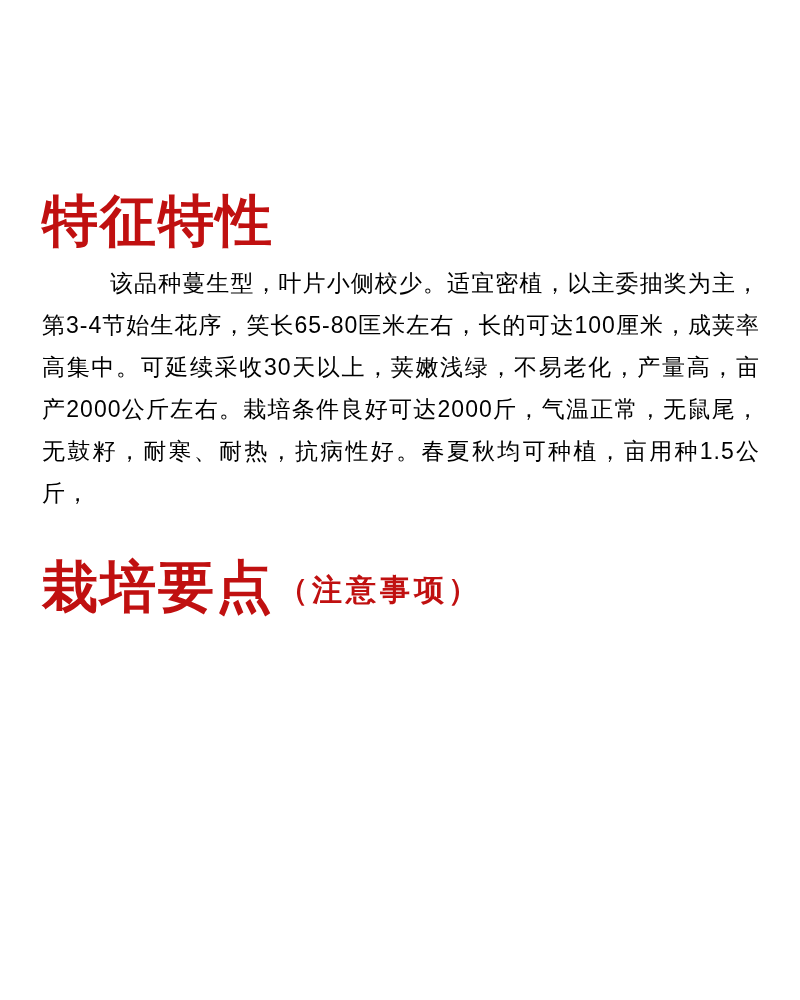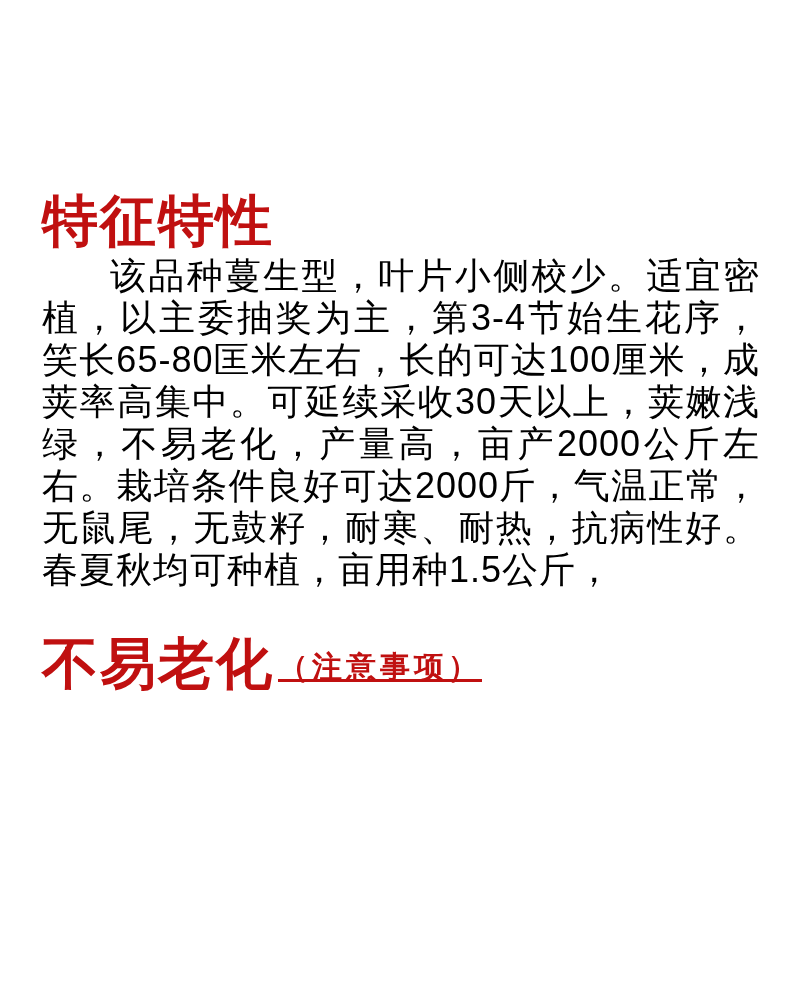--- a/index.html
+++ b/index.html
@@ -32,26 +32,25 @@
     font-size: 56px;
     line-height: 62px;
     letter-spacing: 2px;
     white-space: nowrap;
   }
   .section-title .subtitle {
     font-size: 30px;
     letter-spacing: 4px;
     vertical-align: 6px;
     margin-left: 4px;
-    text-decoration: underline;
   }
   .body-text {
-    margin-top: 3px;
+    margin-top: 10px;
     color: var(--text);
-    font-size: 36px;
+    font-size: 23px;
     line-height: 42px;
     text-align: justify;
     text-indent: 68px;
     letter-spacing: 1px;
   }
   .section-cultivation {
     margin-top: 42px;
   }
 </style>
 </head>
@@ -59,17 +58,17 @@
 
 <div class="page">
   <div class="content">
 
     <section>
       <h1 class="section-title">特征特性</h1>
       <p class="body-text">该品种蔓生型，叶片小侧校少。适宜密植，以主委抽奖为主，第3-4节始生花序，笑长65-80匡米左右，长的可达100厘米，成荚率高集中。可延续采收30天以上，荚嫩浅绿，不易老化，产量高，亩产2000公斤左右。栽培条件良好可达2000斤，气温正常，无鼠尾，无鼓籽，耐寒、耐热，抗病性好。春夏秋均可种植，亩用种1.5公斤，</p>
     </section>
 
     <section class="section-cultivation">
-      <h1 class="section-title"><span>不易老化</span><span class="subtitle">（注意事项）</span></h1>
+      <h1 class="section-title"><span>栽培要点</span><span class="subtitle">（注意事项）</span></h1>
     </section>
 
   </div>
 </div>
 
 </body></html>

